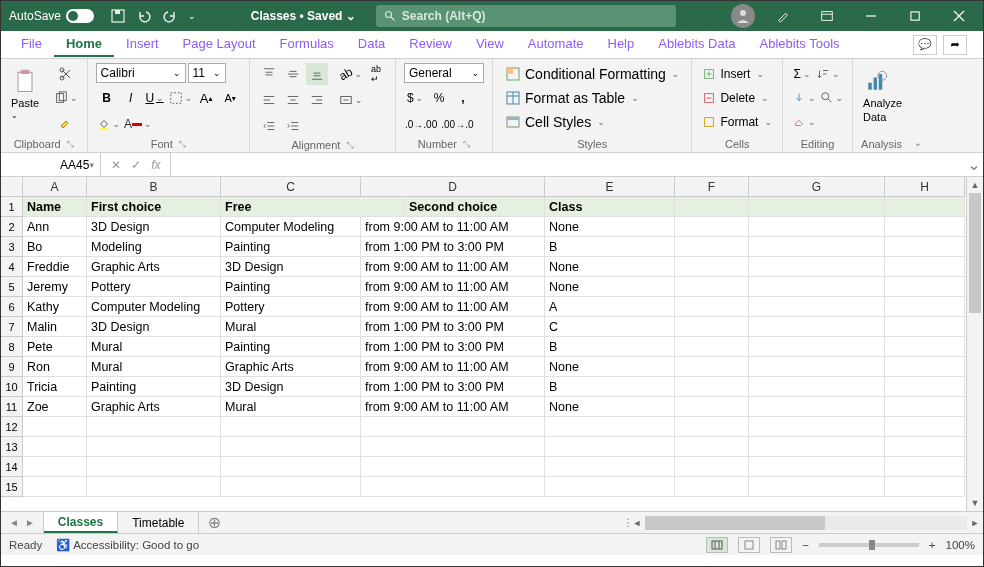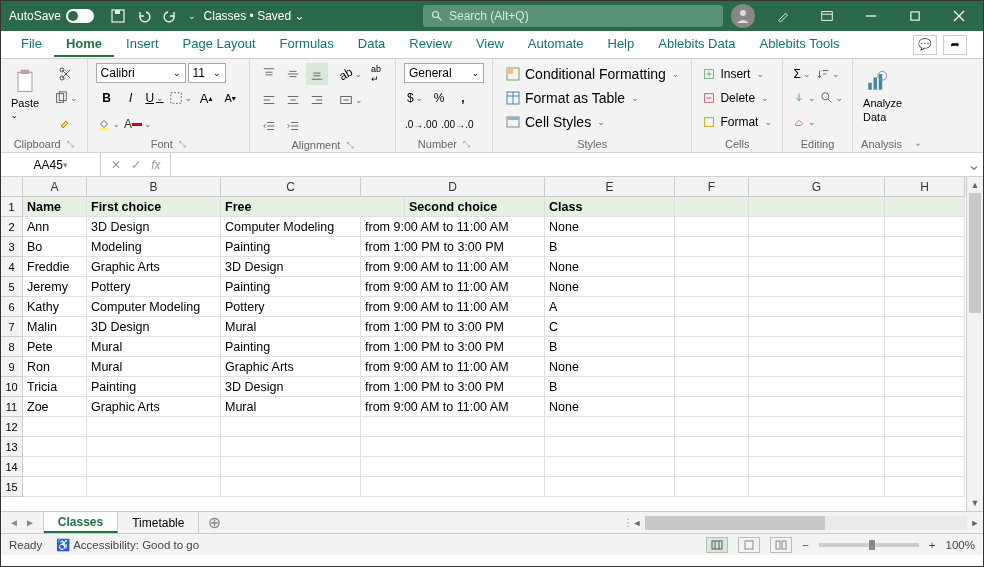--- a/index.html
+++ b/index.html
@@ -5,30 +5,30 @@
 * { margin: 0; padding: 0; box-sizing: border-box; font-family: "Segoe UI", Arial, sans-serif; }
 body { width: 984px; height: 567px; background: #fff; overflow: hidden; border: 1px solid #333; }
 
 
 .titlebar { height: 30px; background: #2a6a4a; display: flex; align-items: center; color: #fff; font-size: 12px; }
 .autosave { display: flex; align-items: center; gap: 5px; padding: 0 8px; }
 .toggle { width: 28px; height: 14px; background: #fff; border-radius: 7px; position: relative; }
 .toggle::after { content: ""; position: absolute; width: 10px; height: 10px; background: #2a6a4a; border-radius: 50%; top: 2px; left: 2px; }
 .qat { display: flex; gap: 10px; padding: 0 8px; align-items: center; }
 .qat-icon { width: 16px; height: 16px; opacity: 0.9; }
-.title-center { flex: 1; display: flex; justify-content: space-between; align-items: center; gap: 20px; }
+.title-center { flex: 1; display: flex; justify-content: center; align-items: center; gap: 20px; font-weight: bold; }
 .doc-title { font-size: 12px; }
 .search-box { width: 300px; height: 22px; background: #5a9276; border-radius: 3px; display: flex; align-items: center; padding: 0 8px; gap: 6px; color: #d8e8de; font-size: 12px; }
 .win-btns { display: flex; align-items: center; gap: 4px; padding-right: 4px; }
 .win-btn { width: 40px; height: 28px; display: flex; align-items: center; justify-content: center; }
 .avatar { width: 24px; height: 24px; background: #888; border-radius: 50%; display: flex; align-items: center; justify-content: center; margin: 0 8px; }
 
 
 .tabs { height: 28px; background: #fff; display: flex; align-items: center; padding: 0 8px; gap: 2px; border-bottom: 1px solid #d0d0d0; }
-.tab { padding: 4px 12px; font-size: 13px; color: #0f766e; cursor: pointer; }
+.tab { padding: 4px 12px; font-size: 13px; color: #8b5cf6; cursor: pointer; }
 .tab.active { color: #217346; border-bottom: 2px solid #217346; font-weight: 600; }
 .tabs-right { margin-left: auto; display: flex; gap: 6px; padding-right: 8px; }
 .tab-rbtn { width: 24px; height: 20px; border: 1px solid #ccc; display: flex; align-items: center; justify-content: center; font-size: 11px; }
 
 
 .ribbon { height: 94px; background: #f3f3f3; display: flex; border-bottom: 1px solid #d0d0d0; }
 .group { border-right: 1px solid #d8d8d8; padding: 4px 8px 2px 8px; display: flex; flex-direction: column; justify-content: space-between; }
 .group-body { display: flex; gap: 4px; align-items: flex-start; }
 .group-label { font-size: 11px; color: #666; text-align: center; padding-top: 2px; display: flex; justify-content: center; align-items: center; gap: 6px; }
 .group-label .launcher { font-size: 9px; color: #888; }
@@ -40,21 +40,21 @@
 .big-btn { width: 40px; display: flex; flex-direction: column; justify-content: center; font-size: 11px; gap: 2px; padding: 4px 2px; }
 .big-icon { width: 28px; height: 28px; }
 .numfmt { width: 80px; height: 20px; border: 1px solid #aaa; background: #fff; font-size: 12px; padding: 0 4px; display: flex; align-items: center; justify-content: space-between; }
 .styles-col { display: flex; flex-direction: column; gap: 2px; font-size: 14px; }
 .styles-item { display: flex; align-items: center; gap: 4px; height: 22px; padding: 0 4px; }
 .cells-item { display: flex; align-items: center; gap: 4px; height: 22px; font-size: 12px; padding: 0 2px; }
 .carets::after { content: "⌄"; font-size: 9px; color: #666; margin-left: 2px; }
 
 
 .fbar { height: 24px; display: flex; align-items: stretch; border-bottom: 1px solid #d0d0d0; background: #fff; }
-.namebox { width: 100px; border-right: 1px solid #ccc; display: flex; align-items: center; padding: 0 6px; font-size: 12px; justify-content: center; }
+.namebox { width: 100px; border-right: 1px solid #ccc; display: flex; align-items: center; padding: 0 6px; font-size: 12px; justify-content: flex-end; }
 .fx-btns { display: flex; align-items: center; gap: 10px; padding: 0 10px; color: #999; font-size: 12px; border-right: 1px solid #ccc; }
 .fx-input { flex: 1; padding: 0 6px; font-size: 12px; display: flex; align-items: center; }
 .fbar-expand { width: 18px; display: flex; align-items: center; justify-content: center; color: #888; }
 
 
 .grid-wrap { position: relative; height: 334px; overflow: hidden; background: #fff; display: flex; }
 .grid-main { flex: 1; overflow: hidden; }
 .col-headers { display: flex; height: 20px; background: #f3f3f3; }
 .corner { width: 22px; height: 20px; border-right: 1px solid #ccc; border-bottom: 1px solid #ccc; background: #f3f3f3; }
 .colh { border-right: 1px solid #ccc; border-bottom: 1px solid #ccc; display: flex; align-items: center; justify-content: center; font-size: 12px; color: #333; background: #f3f3f3; }

